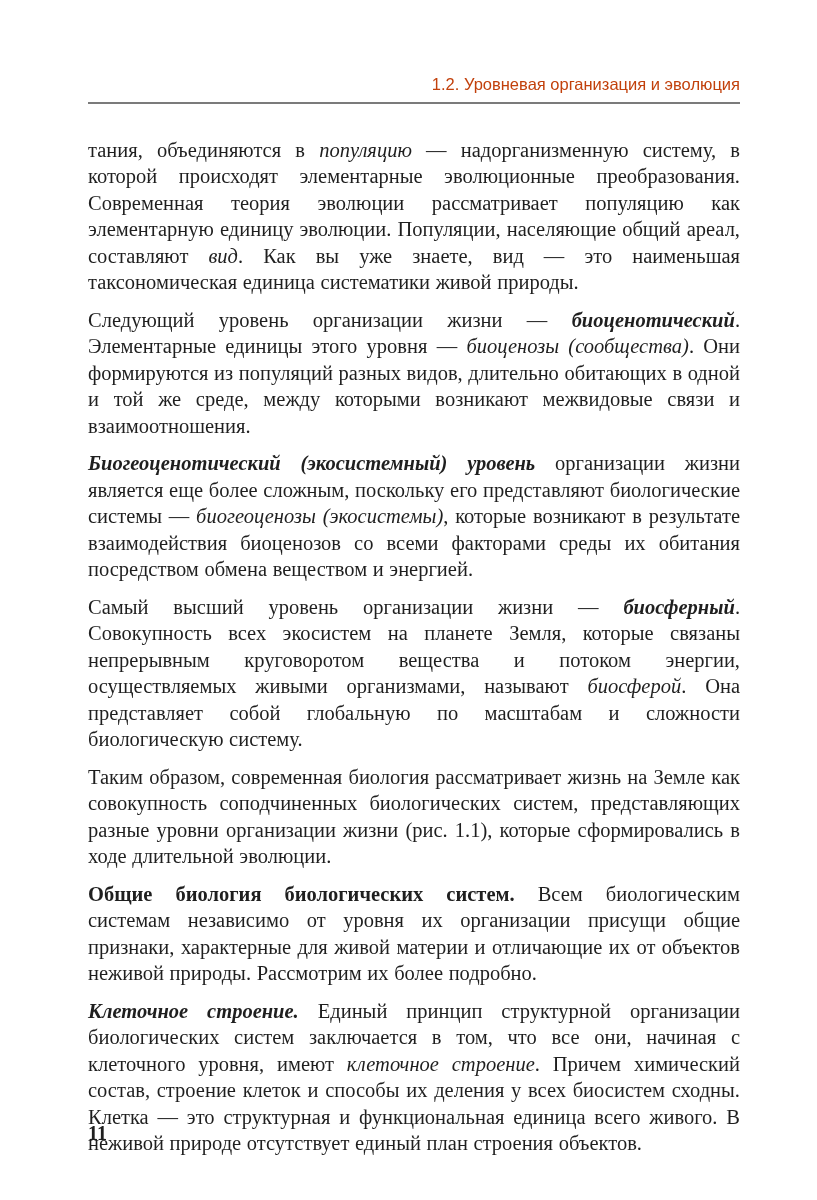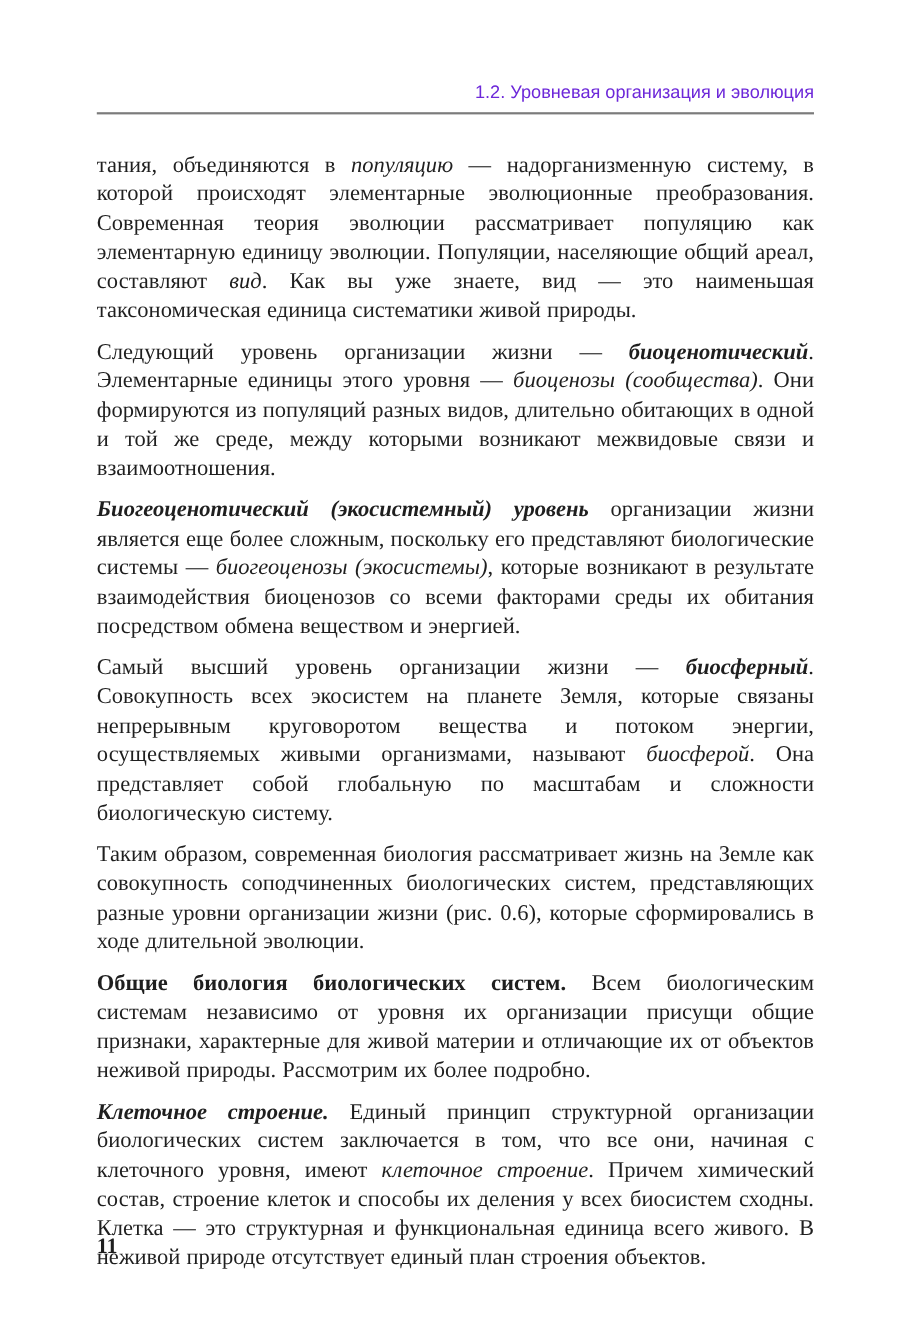--- a/index.html
+++ b/index.html
@@ -20,21 +20,21 @@
     left: 88px;
     top: 0;
     width: 652px;
   }
   .running-head {
     margin-top: 75px;
     text-align: right;
     font-family: "Liberation Sans", "DejaVu Sans", sans-serif;
     font-size: 16.5px;
     line-height: 1.2;
-    color: #6d28d9;
+    color: #c2410c;
   }
   .header-rule {
     margin-top: 7px;
     border: none;
     border-top: 2px solid #7b7b7b;
     height: 0;
   }
   .body-text {
     margin-top: 33px;
   }
@@ -71,20 +71,20 @@
 
     <div class="running-head">1.2. Уровневая организация и эволюция</div>
 
     <hr class="header-rule">
 
     <div class="body-text">
       <p><span class="run-normal">тания, объединяются в </span><span class="run-italic">популяцию</span><span class="run-normal"> — надорганизменную систему, в которой происходят элементарные эволюционные преобразования. Современная теория эволюции рассматривает популяцию как элементарную единицу эволюции. Популяции, населяющие общий ареал, составляют </span><span class="run-italic">вид</span><span class="run-normal">. Как вы уже знаете, вид — это наименьшая таксономическая единица систематики живой природы.</span></p>
       <p><span class="run-normal">Следующий уровень организации жизни — </span><span class="run-bolditalic">биоценотический</span><span class="run-normal">. Элементарные единицы этого уровня — </span><span class="run-italic">биоценозы (сообщества)</span><span class="run-normal">. Они формируются из популяций разных видов, длительно обитающих в одной и той же среде, между которыми возникают межвидовые связи и взаимоотношения.</span></p>
       <p><span class="run-bolditalic">Биогеоценотический (экосистемный) уровень</span><span class="run-normal"> организации жизни является еще более сложным, поскольку его представляют биологические системы — </span><span class="run-italic">биогеоценозы (экосистемы)</span><span class="run-normal">, которые возникают в результате взаимодействия биоценозов со всеми факторами среды их обитания посредством обмена веществом и энергией.</span></p>
       <p><span class="run-normal">Самый высший уровень организации жизни — </span><span class="run-bolditalic">биосферный</span><span class="run-normal">. Совокупность всех экосистем на планете Земля, которые связаны непрерывным круговоротом вещества и потоком энергии, осуществляемых живыми организмами, называют </span><span class="run-italic">биосферой</span><span class="run-normal">. Она представляет собой глобальную по масштабам и сложности биологическую систему.</span></p>
-      <p><span class="run-normal">Таким образом, современная биология рассматривает жизнь на Земле как совокупность соподчиненных биологических систем, представляющих разные уровни организации жизни (рис. 0.6), которые сформировались в ходе длительной эволюции.</span></p>
+      <p><span class="run-normal">Таким образом, современная биология рассматривает жизнь на Земле как совокупность соподчиненных биологических систем, представляющих разные уровни организации жизни (рис. 1.1), которые сформировались в ходе длительной эволюции.</span></p>
       <p><span class="run-bold">Общие биология биологических систем.</span><span class="run-normal"> Всем биологическим системам независимо от уровня их организации присущи общие признаки, характерные для живой материи и отличающие их от объектов неживой природы. Рассмотрим их более подробно.</span></p>
       <p><span class="run-bolditalic">Клеточное строение.</span><span class="run-normal"> Единый принцип структурной организации биологических систем заключается в том, что все они, начиная с клеточного уровня, имеют </span><span class="run-italic">клеточное строение</span><span class="run-normal">. Причем химический состав, строение клеток и способы их деления у всех биосистем сходны. Клетка — это структурная и функциональная единица всего живого. В неживой природе отсутствует единый план строения объектов.</span></p>
     </div>
   </div>
 
   <div class="page-number">11</div>
 </div>
 
 </body></html>

